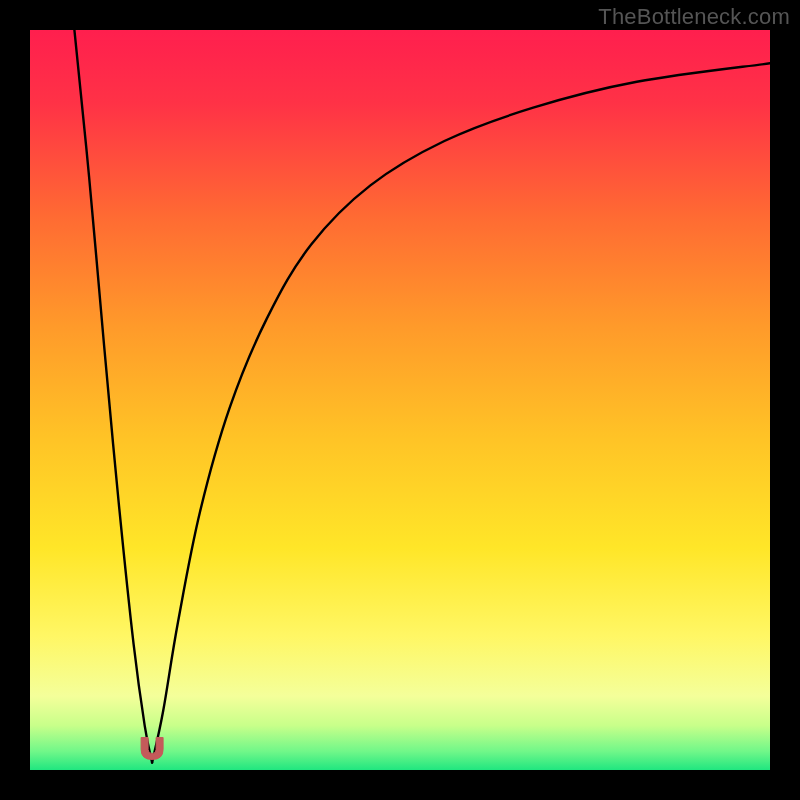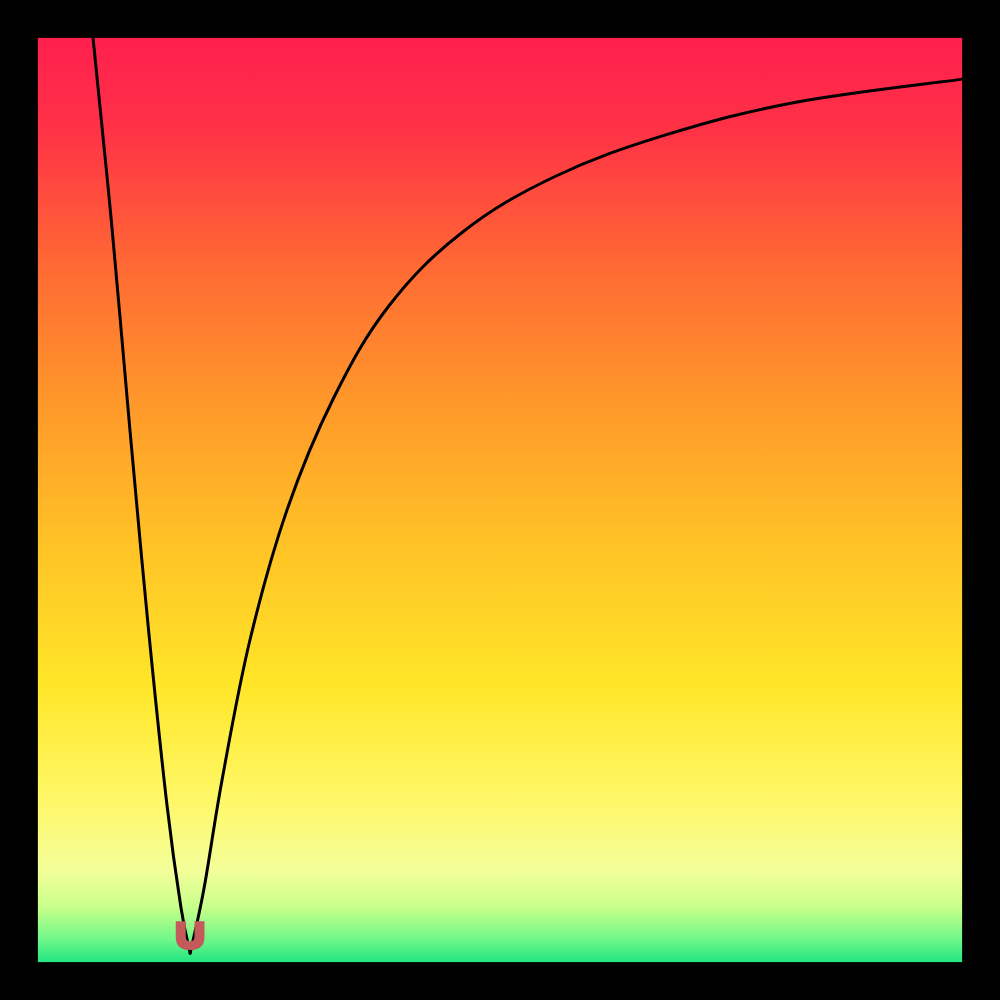--- a/index.html
+++ b/index.html
@@ -78,14 +78,15 @@
 
     <svg class="curves" viewBox="0 0 740 740" preserveAspectRatio="none">
       <path id="left-branch" fill="none" stroke="#000" stroke-width="2.4" stroke-linecap="round" d="M 44.40 0.00 C 47.06 26.64, 53.87 91.39, 59.20 148.00 C 64.53 204.61, 68.67 255.89, 74.00 314.50 C 79.33 373.11, 83.47 419.65, 88.80 473.60 C 94.13 527.55, 98.94 574.24, 103.60 614.20 C 108.26 654.16, 111.37 674.29, 114.70 695.60 C 118.03 716.91, 120.77 725.94, 122.10 732.60"></path>
       <path id="right-branch" fill="none" stroke="#000" stroke-width="2.4" stroke-linecap="round" d="M 122.10 732.60 C 124.10 723.28, 128.54 706.11, 133.20 680.80 C 137.86 655.49, 141.34 627.96, 148.00 592.00 C 154.66 556.04, 160.88 519.63, 170.20 481.00 C 179.52 442.37, 187.81 412.03, 199.80 377.40 C 211.79 342.77, 222.15 317.90, 236.80 288.60 C 251.45 259.30, 262.55 238.58, 281.20 214.60 C 299.85 190.62, 316.42 174.05, 340.40 155.40 C 364.38 136.75, 385.10 124.99, 414.40 111.00 C 443.70 97.01, 468.57 88.36, 503.20 77.70 C 537.83 67.04, 564.18 59.79, 606.80 51.80 C 649.42 43.81, 716.02 36.63, 740.00 33.30"></path>
       <g id="marker">
           <path d="M 111.10000000000001 707.5 L 111.10000000000001 719.5 Q 111.10000000000001 729.5 122.10000000000001 729.5 Q 133.10000000000002 729.5 133.10000000000002 719.5 L 133.10000000000002 707.5 L 126.10000000000002 707.5 L 126.10000000000002 719.5 Q 126.10000000000002 723.5 122.10000000000001 723.5 Q 118.10000000000001 723.5 118.10000000000001 719.5 L 118.10000000000001 707.5 Z" fill="#c45a5a" stroke="#c45a5a" stroke-width="1"></path>
         </g>
     </svg>
   </div>
 
+  <div class="watermark">TheBottleneck.com</div>
 
 </div>
 
 </body></html>

